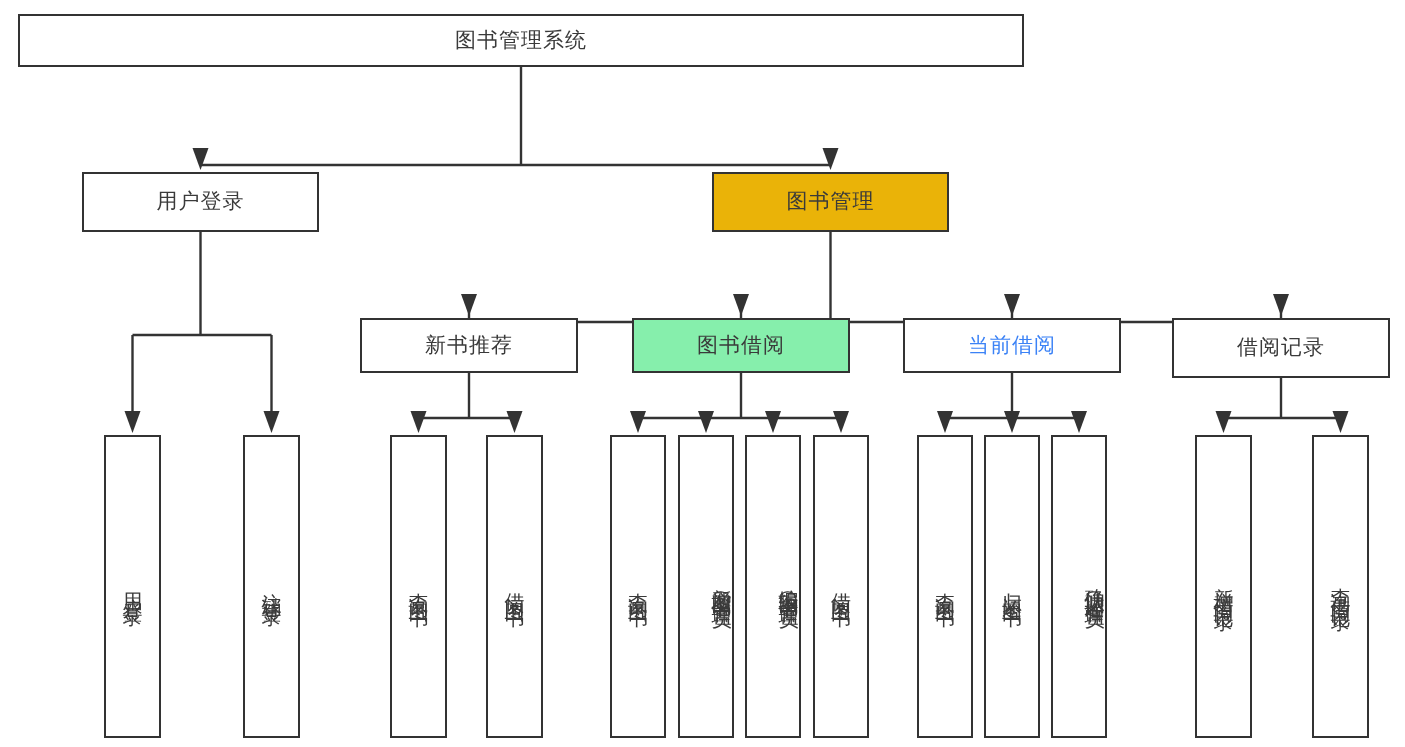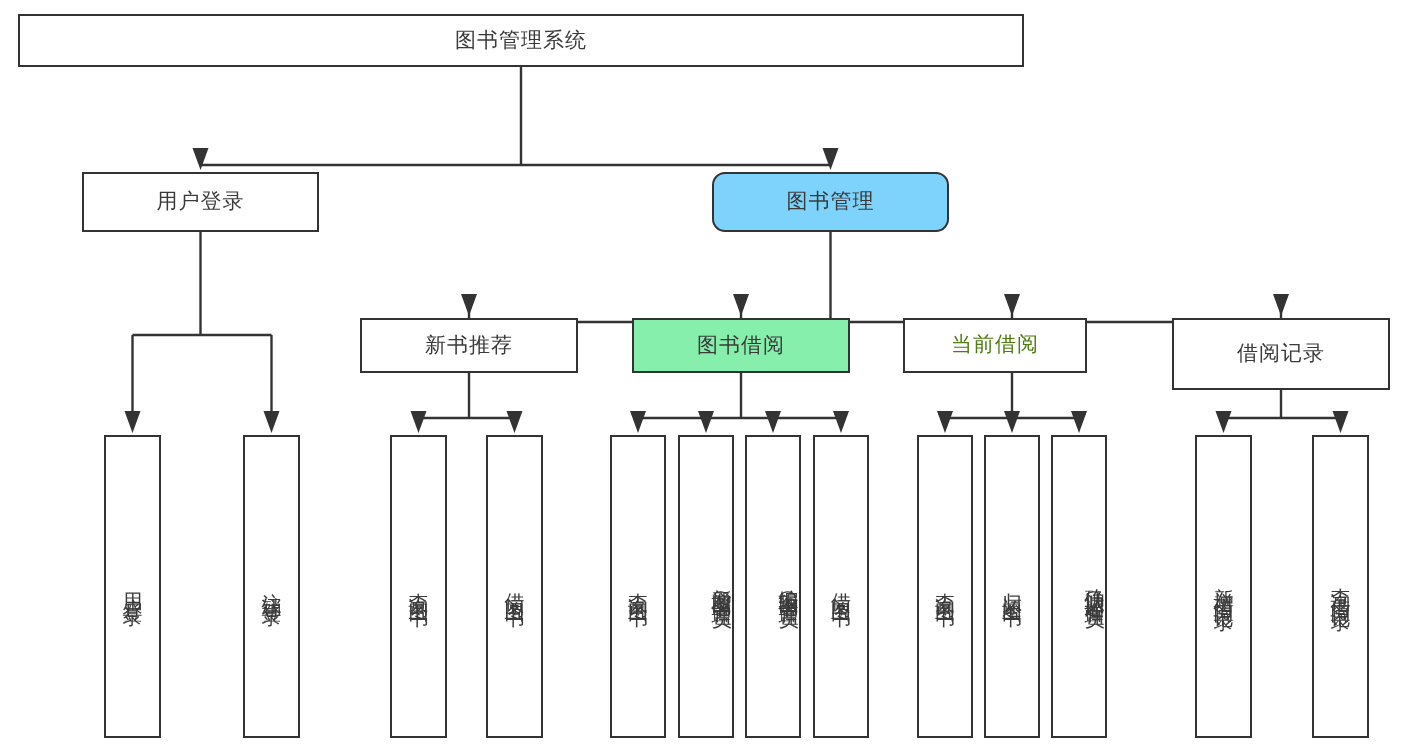--- a/index.html
+++ b/index.html
@@ -126,33 +126,33 @@
       <line x1="1340.5" y1="418" x2="1340.5" y2="412" stroke="#333333" stroke-width="2.4"></line>
       <polygon points="1332.5,411 1348.5,411 1340.5,433" fill="#333333"></polygon>
     </svg>
   <div id="nodes-layer">
       <div class="node horiz root" style="left: 18px; top: 14px; width: 1006px; height: 53px; border-color: rgb(51, 51, 51); background: rgb(255, 255, 255); color: rgb(58, 58, 58);">
         <span>图书管理系统</span>
       </div>
       <div class="node horiz" style="left: 82px; top: 172px; width: 237px; height: 60px; border-color: rgb(51, 51, 51); background: rgb(255, 255, 255); color: rgb(58, 58, 58);">
         <span>用户登录</span>
       </div>
-      <div class="node horiz" style="left: 712px; top: 172px; width: 237px; height: 60px; border-color: rgb(51, 51, 51); background: #7dd3fc; color: rgb(58, 58, 58); border-radius: 13px;">
+      <div class="node horiz" style="left: 712px; top: 172px; width: 237px; height: 60px; border-color: rgb(51, 51, 51); background: #eab308; color: rgb(58, 58, 58);">
         <span>图书管理</span>
       </div>
       <div class="node horiz" style="left: 360px; top: 318px; width: 218px; height: 55px; border-color: rgb(51, 51, 51); background: rgb(255, 255, 255); color: rgb(58, 58, 58);">
         <span>新书推荐</span>
       </div>
       <div class="node horiz" style="left: 632px; top: 318px; width: 218px; height: 55px; border-color: rgb(51, 51, 51); background: #86efac; color: rgb(58, 58, 58);">
         <span>图书借阅</span>
       </div>
-      <div class="node horiz" style="left: 903px; top: 318px; width: 184px; height: 55px; border-color: rgb(51, 51, 51); background: rgb(255, 255, 255); color: #4d7c0f; font-family: Liberation Mono, monospace;">
+      <div class="node horiz" style="left: 903px; top: 318px; width: 218px; height: 55px; border-color: rgb(51, 51, 51); background: rgb(255, 255, 255); color: #3b82f6;">
         <span>当前借阅</span>
       </div>
-      <div class="node horiz" style="left: 1172px; top: 318px; width: 218px; height: 72px; border-color: rgb(51, 51, 51); background: rgb(255, 255, 255); color: rgb(58, 58, 58);">
+      <div class="node horiz" style="left: 1172px; top: 318px; width: 218px; height: 60px; border-color: rgb(51, 51, 51); background: rgb(255, 255, 255); color: rgb(58, 58, 58);">
         <span>借阅记录</span>
       </div>
       <div class="node vert" style="left: 104px; top: 435px; width: 57px; height: 303px; border-color: rgb(51, 51, 51); background: rgb(255, 255, 255); color: rgb(58, 58, 58);">
         <span>用户登录</span>
       </div>
       <div class="node vert" style="left: 243px; top: 435px; width: 57px; height: 303px; border-color: rgb(51, 51, 51); background: rgb(255, 255, 255); color: rgb(58, 58, 58);">
         <span>注销登录</span>
       </div>
       <div class="node vert" style="left: 390px; top: 435px; width: 57px; height: 303px; border-color: rgb(51, 51, 51); background: rgb(255, 255, 255); color: rgb(58, 58, 58);">
         <span>查询图书</span>

